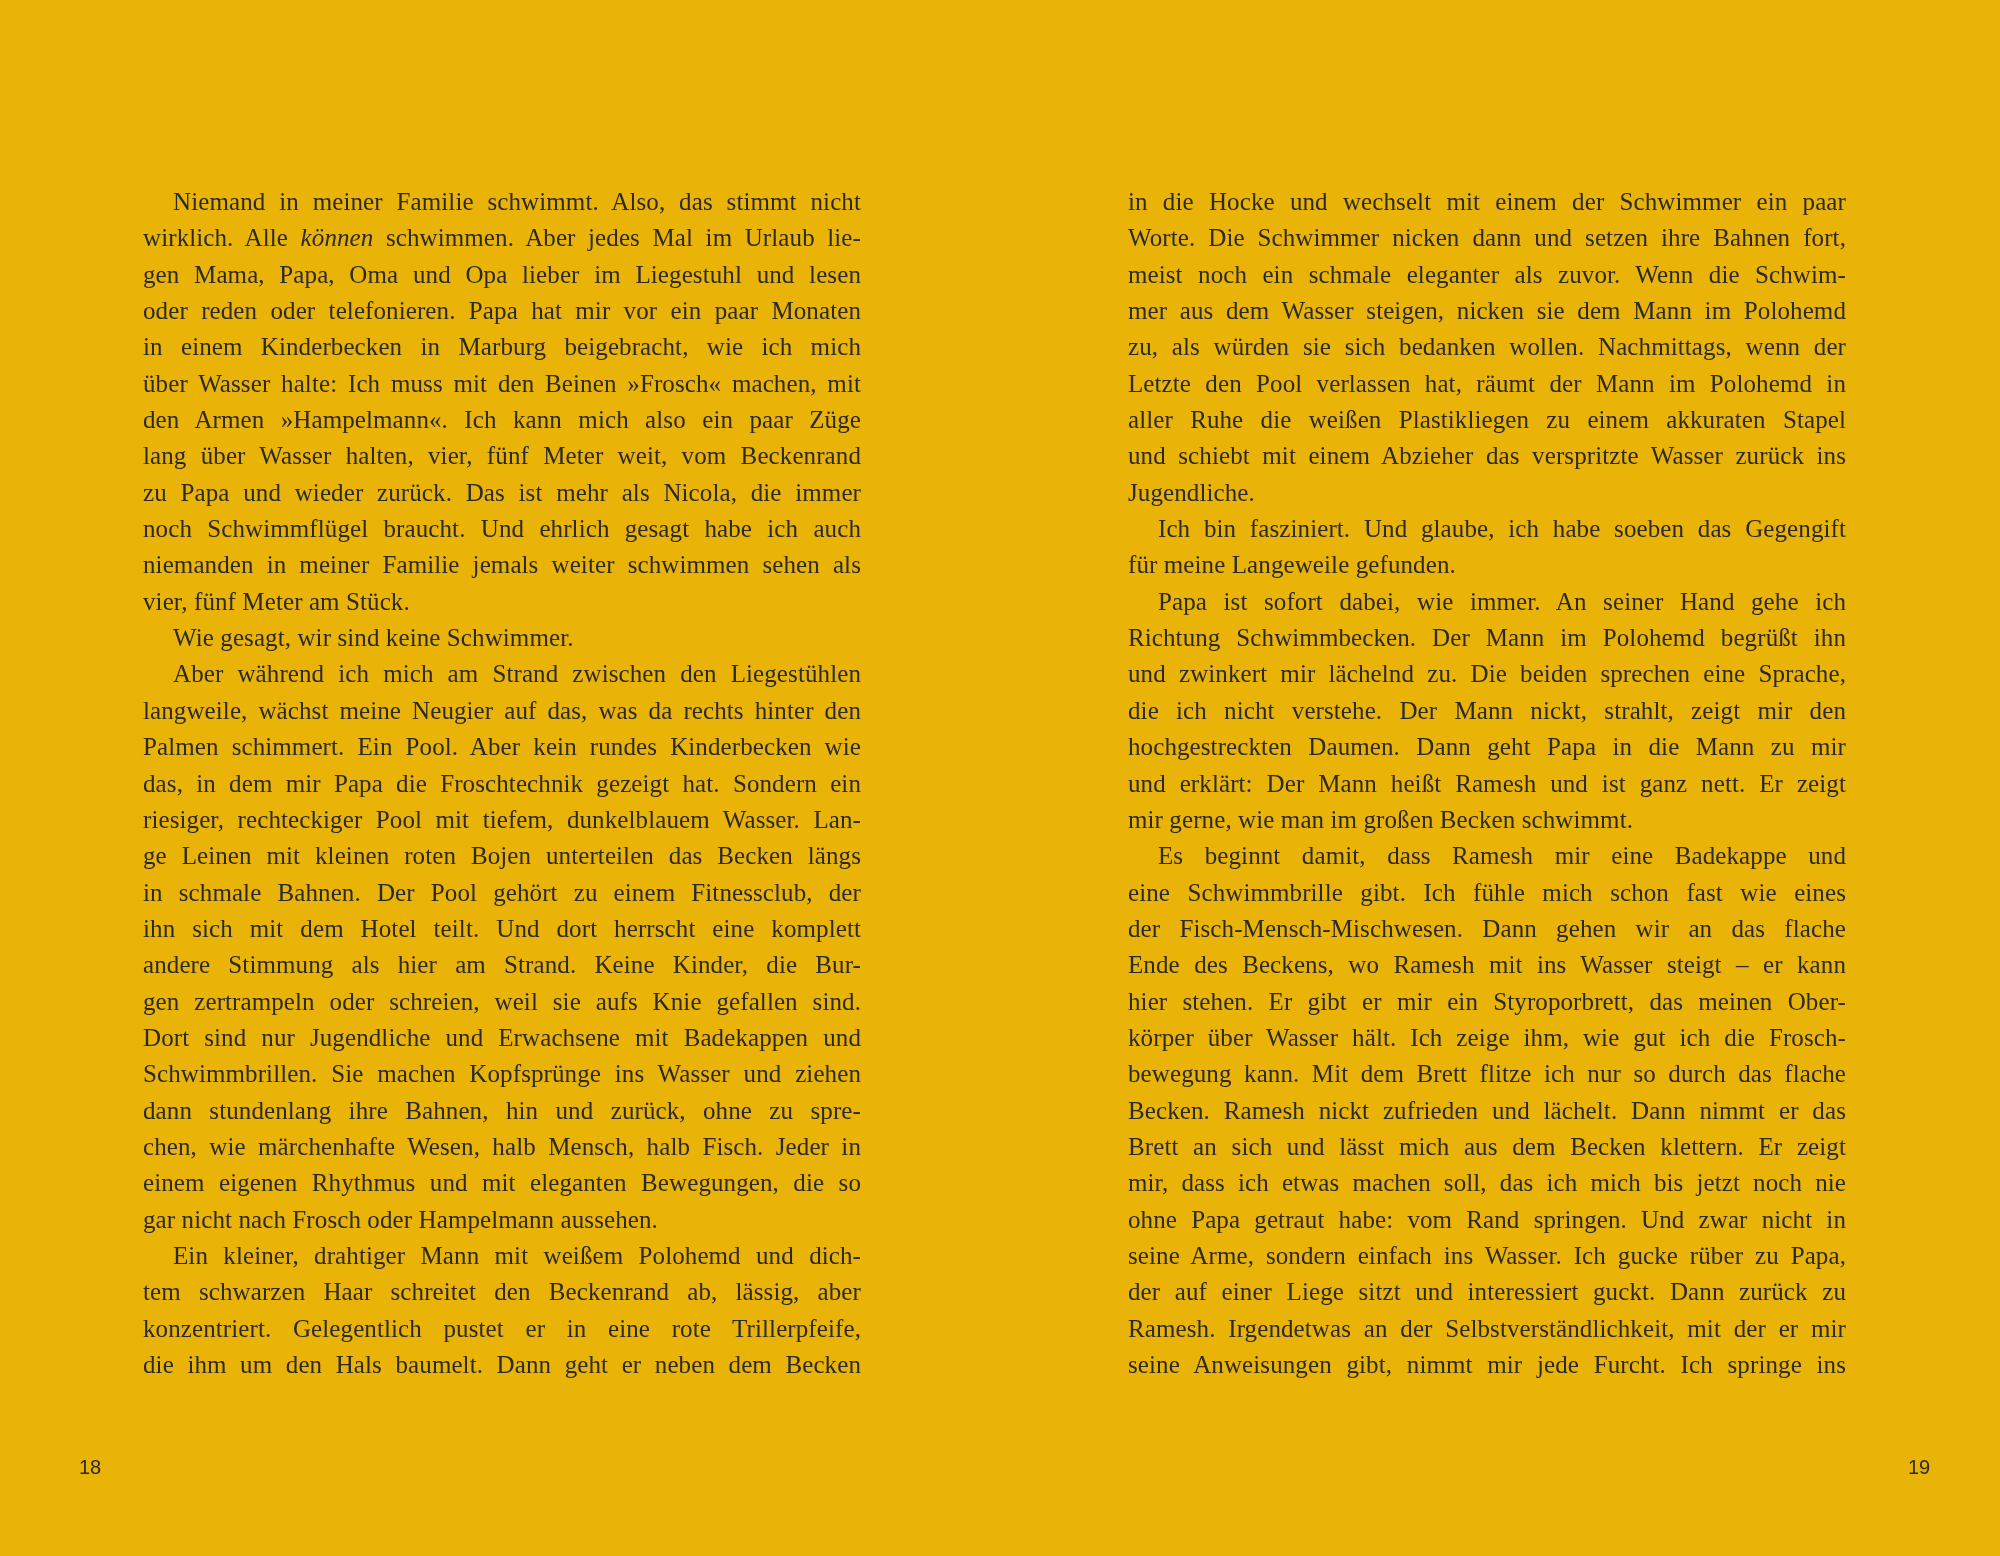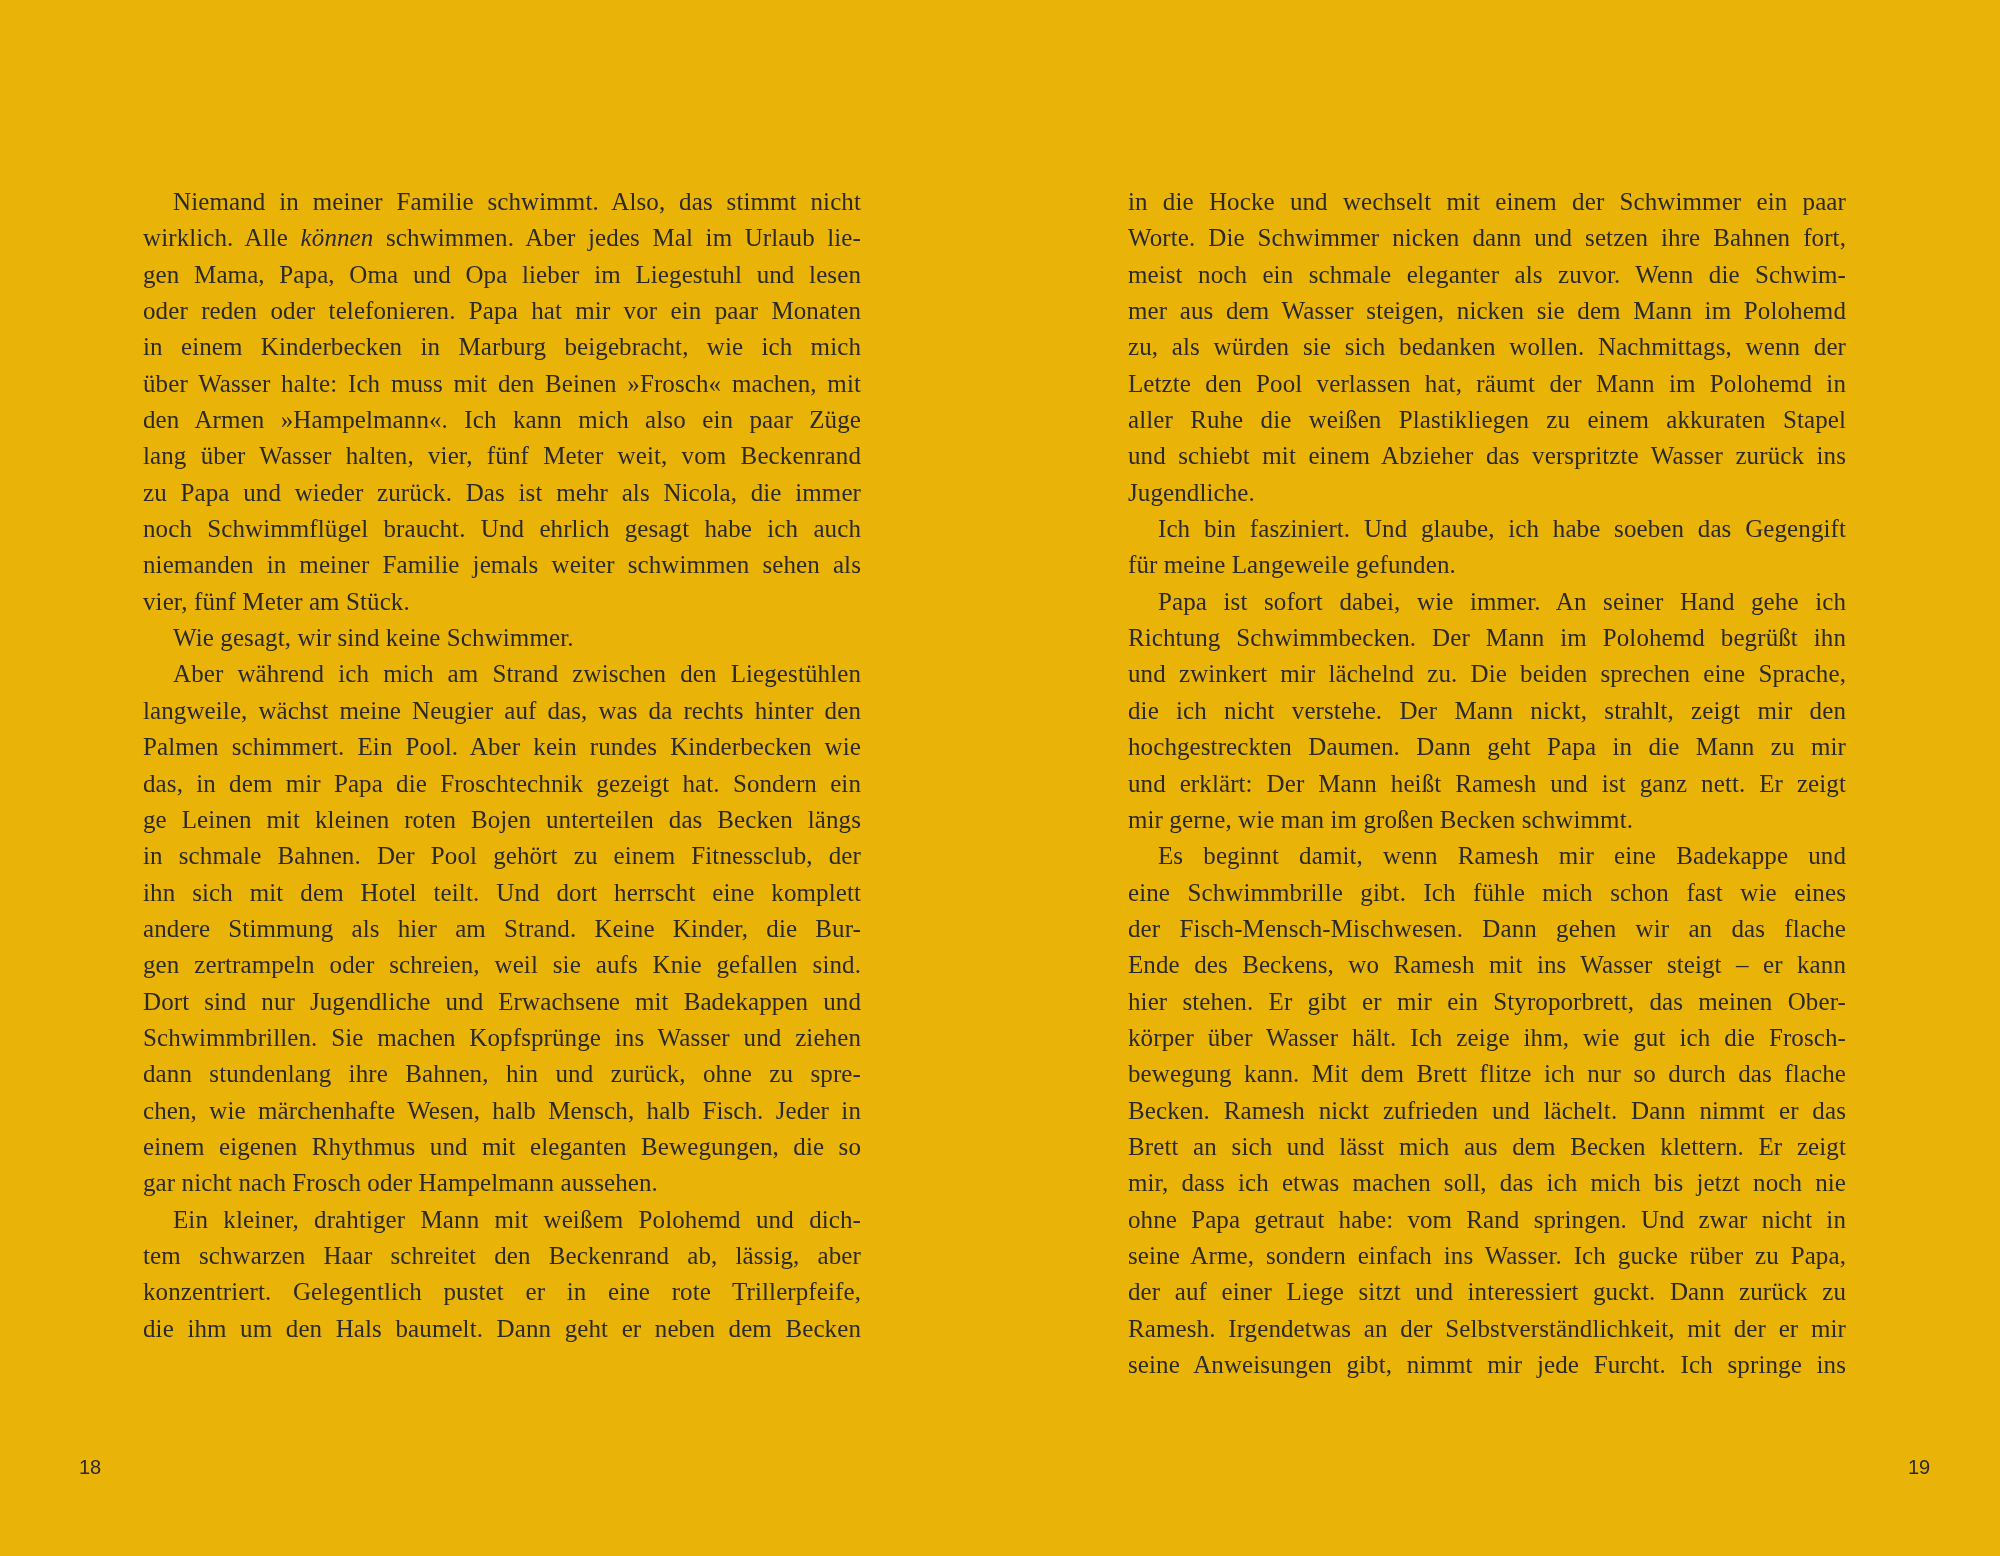--- a/index.html
+++ b/index.html
@@ -69,20 +69,21 @@
         <div class="line endline"><span>vier, fünf Meter am Stück.</span></div>
       </div>
       <div class="paragraph">
         <div class="line indent endline"><span>Wie gesagt, wir sind keine Schwimmer.</span></div>
       </div>
       <div class="paragraph">
         <div class="line indent"><span>Aber während ich mich am Strand zwischen den Liegestühlen</span></div>
         <div class="line"><span>langweile, wächst meine Neugier auf das, was da rechts hinter den</span></div>
         <div class="line"><span>Palmen schimmert. Ein Pool. Aber kein rundes Kinderbecken wie</span></div>
         <div class="line"><span>das, in dem mir Papa die Froschtechnik gezeigt hat. Sondern ein</span></div>
+        <div class="line"><span>riesiger, rechteckiger Pool mit tiefem, dunkelblauem Wasser. Lan-</span></div>
         <div class="line"><span>ge Leinen mit kleinen roten Bojen unterteilen das Becken längs</span></div>
         <div class="line"><span>in schmale Bahnen. Der Pool gehört zu einem Fitnessclub, der</span></div>
         <div class="line"><span>ihn sich mit dem Hotel teilt. Und dort herrscht eine komplett</span></div>
         <div class="line"><span>andere Stimmung als hier am Strand. Keine Kinder, die Bur-</span></div>
         <div class="line"><span>gen zertrampeln oder schreien, weil sie aufs Knie gefallen sind.</span></div>
         <div class="line"><span>Dort sind nur Jugendliche und Erwachsene mit Badekappen und</span></div>
         <div class="line"><span>Schwimmbrillen. Sie machen Kopfsprünge ins Wasser und ziehen</span></div>
         <div class="line"><span>dann stundenlang ihre Bahnen, hin und zurück, ohne zu spre-</span></div>
         <div class="line"><span>chen, wie märchenhafte Wesen, halb Mensch, halb Fisch. Jeder in</span></div>
         <div class="line"><span>einem eigenen Rhythmus und mit eleganten Bewegungen, die so</span></div>
@@ -115,21 +116,21 @@
       <div class="paragraph">
         <div class="line indent"><span>Papa ist sofort dabei, wie immer. An seiner Hand gehe ich</span></div>
         <div class="line"><span>Richtung Schwimmbecken. Der Mann im Polohemd begrüßt ihn</span></div>
         <div class="line"><span>und zwinkert mir lächelnd zu. Die beiden sprechen eine Sprache,</span></div>
         <div class="line"><span>die ich nicht verstehe. Der Mann nickt, strahlt, zeigt mir den</span></div>
         <div class="line"><span>hochgestreckten Daumen. Dann geht Papa in die Mann zu mir</span></div>
         <div class="line"><span>und erklärt: Der Mann heißt Ramesh und ist ganz nett. Er zeigt</span></div>
         <div class="line endline"><span>mir gerne, wie man im großen Becken schwimmt.</span></div>
       </div>
       <div class="paragraph">
-        <div class="line indent"><span>Es beginnt damit, wenn Ramesh mir eine Badekappe und</span></div>
+        <div class="line indent"><span>Es beginnt damit, dass Ramesh mir eine Badekappe und</span></div>
         <div class="line"><span>eine Schwimmbrille gibt. Ich fühle mich schon fast wie eines</span></div>
         <div class="line"><span>der Fisch-Mensch-Mischwesen. Dann gehen wir an das flache</span></div>
         <div class="line"><span>Ende des Beckens, wo Ramesh mit ins Wasser steigt – er kann</span></div>
         <div class="line"><span>hier stehen. Er gibt er mir ein Styroporbrett, das meinen Ober-</span></div>
         <div class="line"><span>körper über Wasser hält. Ich zeige ihm, wie gut ich die Frosch-</span></div>
         <div class="line"><span>bewegung kann. Mit dem Brett flitze ich nur so durch das flache</span></div>
         <div class="line"><span>Becken. Ramesh nickt zufrieden und lächelt. Dann nimmt er das</span></div>
         <div class="line"><span>Brett an sich und lässt mich aus dem Becken klettern. Er zeigt</span></div>
         <div class="line"><span>mir, dass ich etwas machen soll, das ich mich bis jetzt noch nie</span></div>
         <div class="line"><span>ohne Papa getraut habe: vom Rand springen. Und zwar nicht in</span></div>

